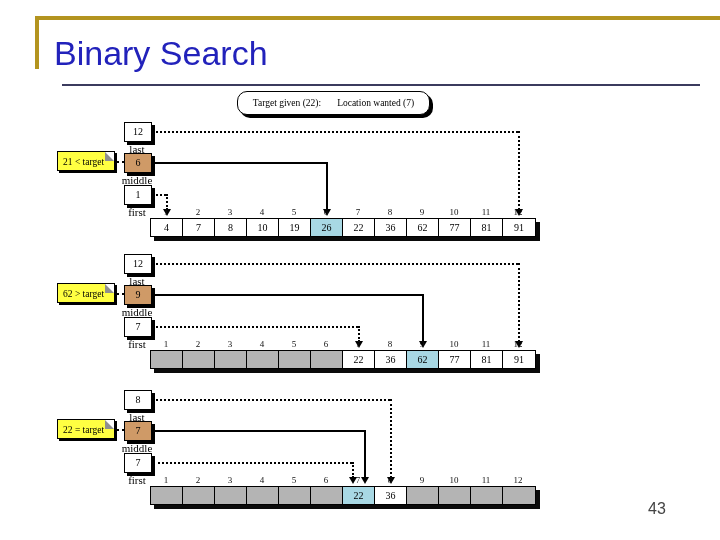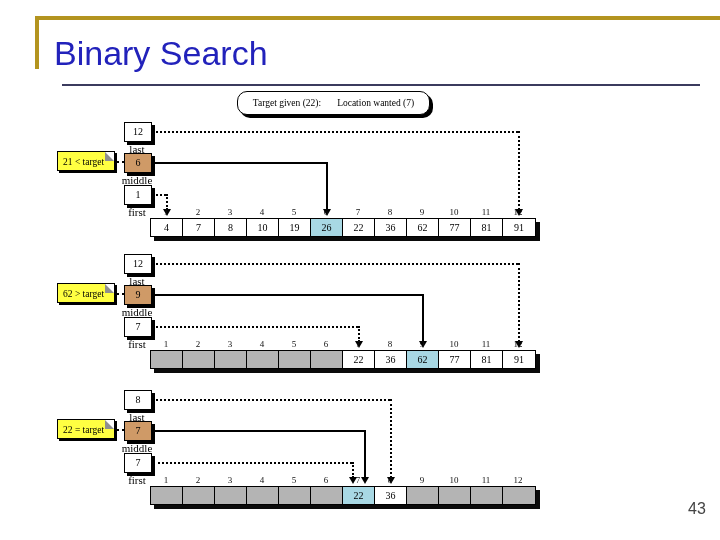--- a/index.html
+++ b/index.html
@@ -8,21 +8,21 @@
   .gold-top{position:absolute;left:35px;top:16px;width:685px;height:4px;background:var(--gold,#b3941f);}
   .gold-side{position:absolute;left:35px;top:16px;width:4px;height:53px;background:var(--gold,#b3941f);}
   .title{position:absolute;left:54px;top:34px;margin:0;font-family:"Liberation Sans",sans-serif;
          font-size:34px;font-weight:400;color:var(--title,#2222bb);white-space:nowrap;}
   .title-underline{position:absolute;left:62px;top:84px;width:638px;height:2px;background:var(--rule,#3b3b5e);}
   .legend-box{position:absolute;left:237px;top:91px;width:191px;height:22px;background:#fff;
               border:1px solid #000;border-radius:10px;box-shadow:3px 3px 0 #000;
               display:flex;align-items:center;justify-content:center;gap:16px;
               font-size:9.5px;color:#000;white-space:nowrap;}
   .page-number{position:absolute;left:648px;top:500px;font-family:"Liberation Sans",sans-serif;
-               font-size:16px;color:#444;margin-left:40px;}
+               font-size:16px;color:#444;}
   
   .line{position:absolute;}
   .line.h{height:0;}
   .line.v{width:0;}
   .line.h.dashed{border-top:2px dotted #000;}
   .line.v.dashed{border-left:2px dotted #000;}
   .line.h.solid{border-top:2px solid #000;}
   .line.v.solid{border-left:2px solid #000;}
   .arrowhead{position:absolute;width:0;height:0;border-left:4px solid transparent;
              border-right:4px solid transparent;border-top:7px solid #000;}

